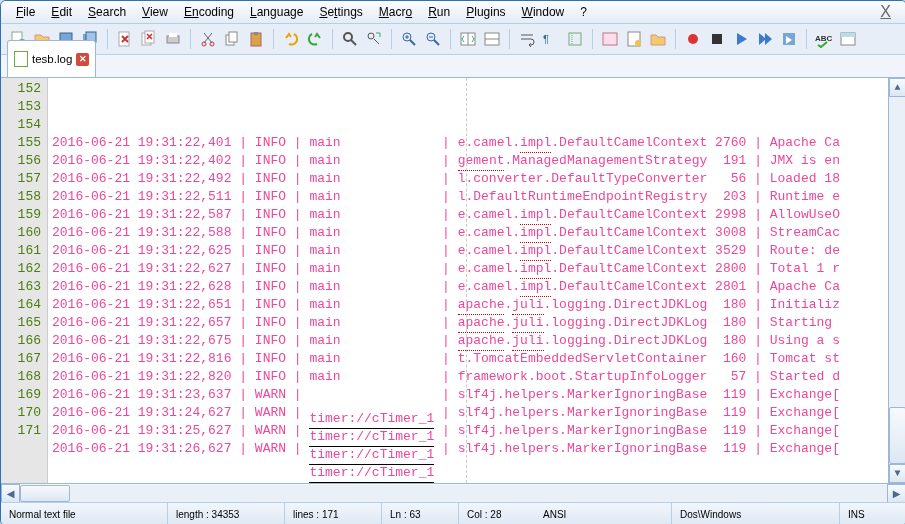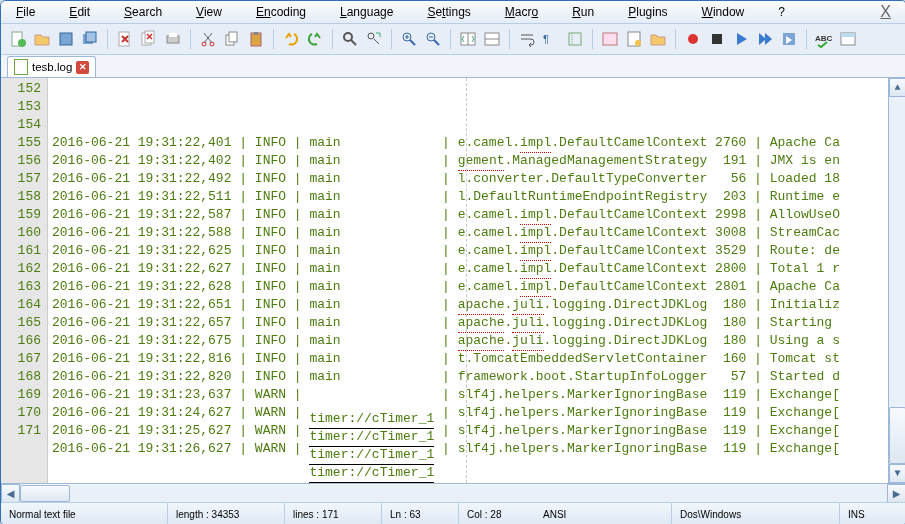--- a/index.html
+++ b/index.html
@@ -5,34 +5,34 @@
   html,body{margin:0;padding:0;font-family:"Segoe UI",sans-serif;font-size:12px;overflow:hidden;background:#e6eff7;}
   .window{width:905px;height:524px;border:1px solid #2f6fb3;border-radius:6px;overflow:hidden;display:flex;flex-direction:column;box-shadow:0 0 6px rgba(0,0,0,.3);background:#fff;}
   .titlebar{height:30px;background:linear-gradient(#f3f9ff,#d1e4f5);display:flex;align-items:center;padding-left:8px;font-size:12.5px;color:#000;border-bottom:1px solid #b7cfe6;}
   .titlebar .icon-app{width:16px;height:16px;margin-right:6px;background:radial-gradient(#8bd12f,#258c00);}
   .winbtns{margin-left:auto;display:flex;height:100%;}
   .winbtn{width:35px;height:20px;border:1px solid #6b90b8;border-top:none;margin-top:0;margin-right:4px;background:linear-gradient(#e7f1fb,#cfe2f4);display:flex;align-items:center;justify-content:center;border-radius:0 0 3px 3px;}
   .winbtn.max{width:35px;}
   .winbtn.close{width:55px;background:linear-gradient(#f18d82,#d93520);border-color:#a92b16;margin-right:6px;}
   .winbtn svg{width:12px;height:12px;}
   .close svg{width:14px;height:12px;}
-  .menubar{height:22px;background:linear-gradient(#fbfcfe,#e4ecf6);border-bottom:1px solid #b7cfe6;display:flex;align-items:center;padding-left:8px;gap:20px;position:relative;}
+  .menubar{height:22px;background:linear-gradient(#fbfcfe,#e4ecf6);border-bottom:1px solid #b7cfe6;display:flex;align-items:center;padding-left:8px;gap:2px;position:relative;}
   .menubar span{padding:2px 7px;cursor:default;}
   .menubar span:first-letter,u.key{text-decoration:underline;}
   .menubar .mbtn-x{position:absolute;right:8px;font-size:16px;color:#666;font-family:sans-serif;}
   .toolbar{height:30px;background:#e8eef7;border-bottom:1px solid #b7cfe6;display:flex;align-items:center;padding-left:8px;gap:6px;}
   .tbicon{width:18px;height:18px;display:inline-block;}
   .tbsep{width:1px;height:20px;background:#b7cfe6;margin:0 2px;}
   .tabbar{height:22px;background:#f1f5fb;display:flex;align-items:flex-end;padding-left:6px;}
-  .tab{height:20px;display:flex;align-items:center;background:#fff;border:1px solid #9cb8d6;border-bottom:none;border-radius:3px 3px 0 0;padding:0 6px;gap:4px;font-size:11.5px;}
+  .tab{height:20px;display:flex;align-items:center;background:#fff;border:1px solid #9cb8d6;border-bottom:none;border-radius:3px 3px 0 0;padding:8px 6px;gap:4px;font-size:11.5px;}
   .tab .page-icon{width:12px;height:14px;background:#fff;border:1px solid #6fa843;}
   .tab .tab-x{width:13px;height:13px;display:flex;align-items:center;justify-content:center;color:#fff;background:#d14a3c;border-radius:2px;font-size:9px;font-weight:bold;}
   .editor{flex:1;display:flex;overflow:hidden;font-family:"Consolas","Courier New",monospace;font-size:13px;background:#fff;border-top:1px solid #9cb8d6;}
   .gutter{width:40px;background:#e6e6e6;color:#4d7c0f;text-align:right;padding:2px 6px 0 0;line-height:18px;border-right:1px solid #ccc;white-space:pre;}
-  .code{flex:1;white-space:pre;line-height:18px;padding:2px 0 0 4px;position:relative;color:#4d7c0f;overflow:hidden;text-align:right;}
+  .code{flex:1;white-space:pre;line-height:18px;padding:2px 0 0 4px;position:relative;color:#ec4899;overflow:hidden;text-align:right;}
   .code .l{height:18px;display:flex;align-items:center;white-space:pre;}
   .sq{border-bottom:1px dotted #c00;}
   .ul{border-bottom:1px solid #000;margin-top:48px;}
   .code .marker{position:absolute;left:418px;top:0;width:1px;height:100%;border-left:1px dashed #c9c9c9;}
   .hscroll{height:18px;border-top:1px solid #9cb8d6;background:linear-gradient(#f5f8fd,#e4ebf4);display:flex;align-items:center;}
   .hscroll .btn{width:17px;height:17px;border:1px solid #9cb8d6;background:linear-gradient(#f7fafe,#dde7f2);display:flex;align-items:center;justify-content:center;color:#4a6b91;font-size:10px;}
   .hscroll .track{flex:1;height:17px;background:#eaf0f8;position:relative;}
   .hscroll .thumb{position:absolute;left:0;top:0;width:48px;height:15px;border:1px solid #9cb8d6;border-radius:2px;background:linear-gradient(#f7fafe,#dde7f2);}
   .vscroll{width:17px;border-left:1px solid #9cb8d6;background:#eaf0f8;display:flex;flex-direction:column;}
   .vscroll .btn{height:17px;border:1px solid #9cb8d6;background:linear-gradient(#f7fafe,#dde7f2);display:flex;align-items:center;justify-content:center;color:#4a6b91;font-size:10px;}

